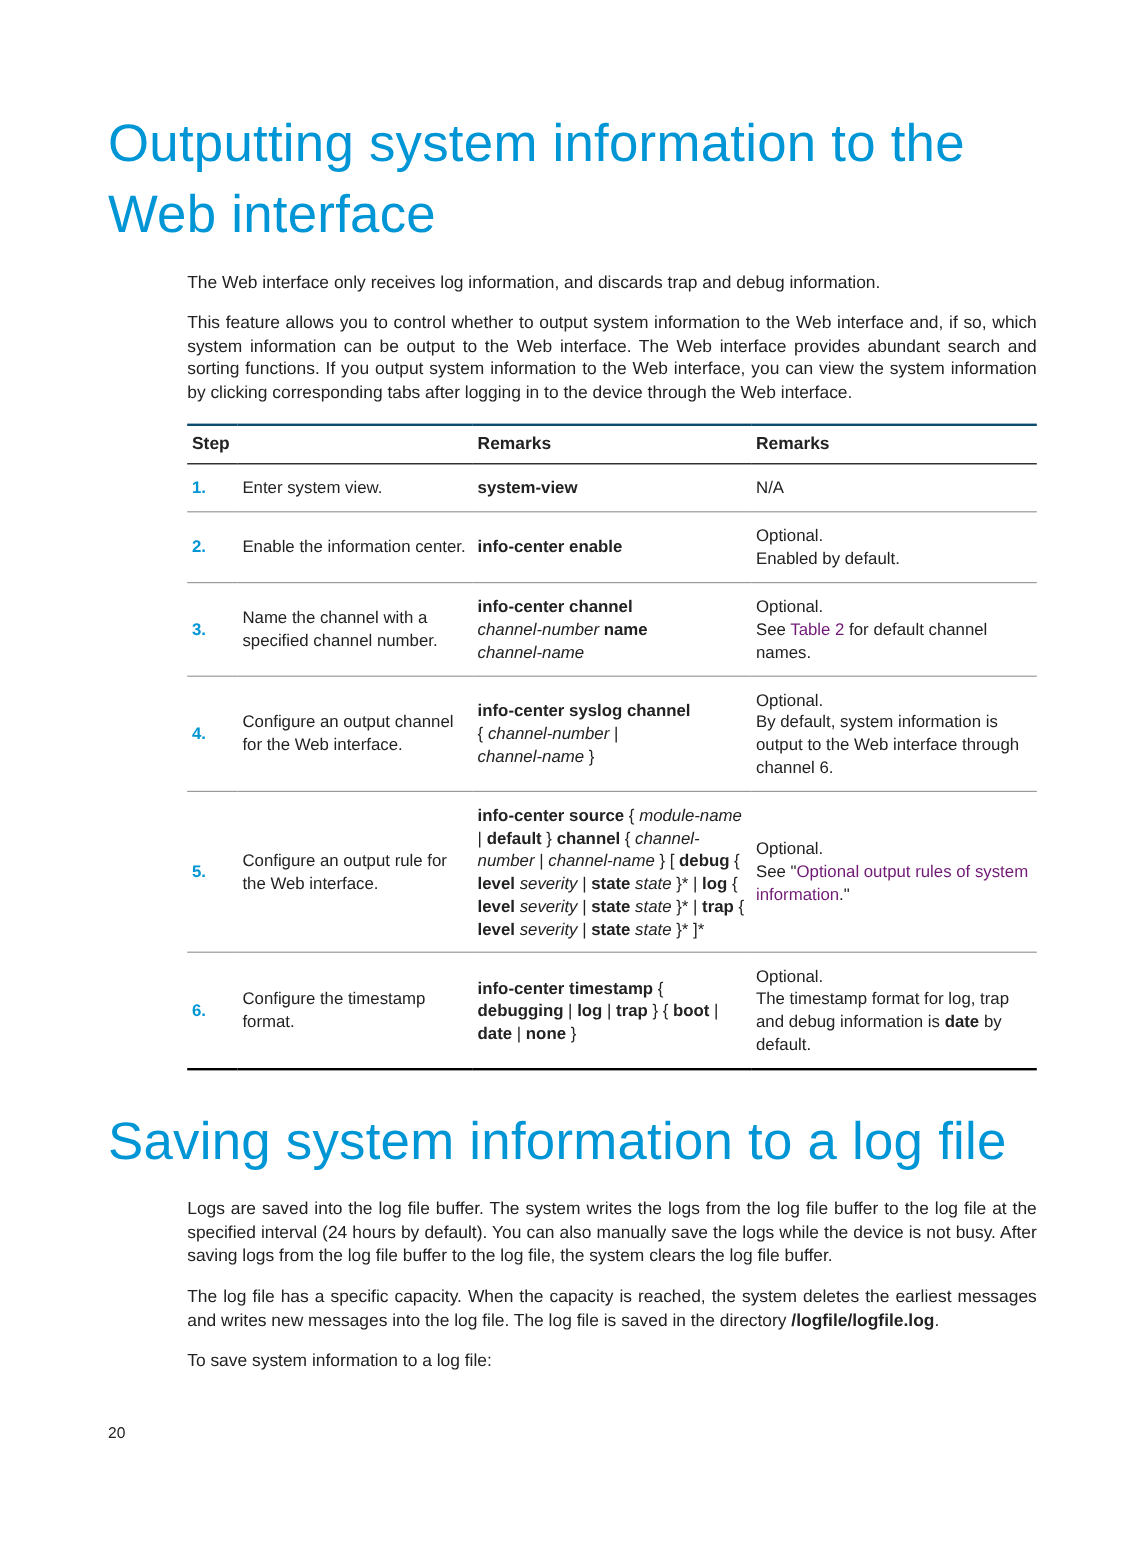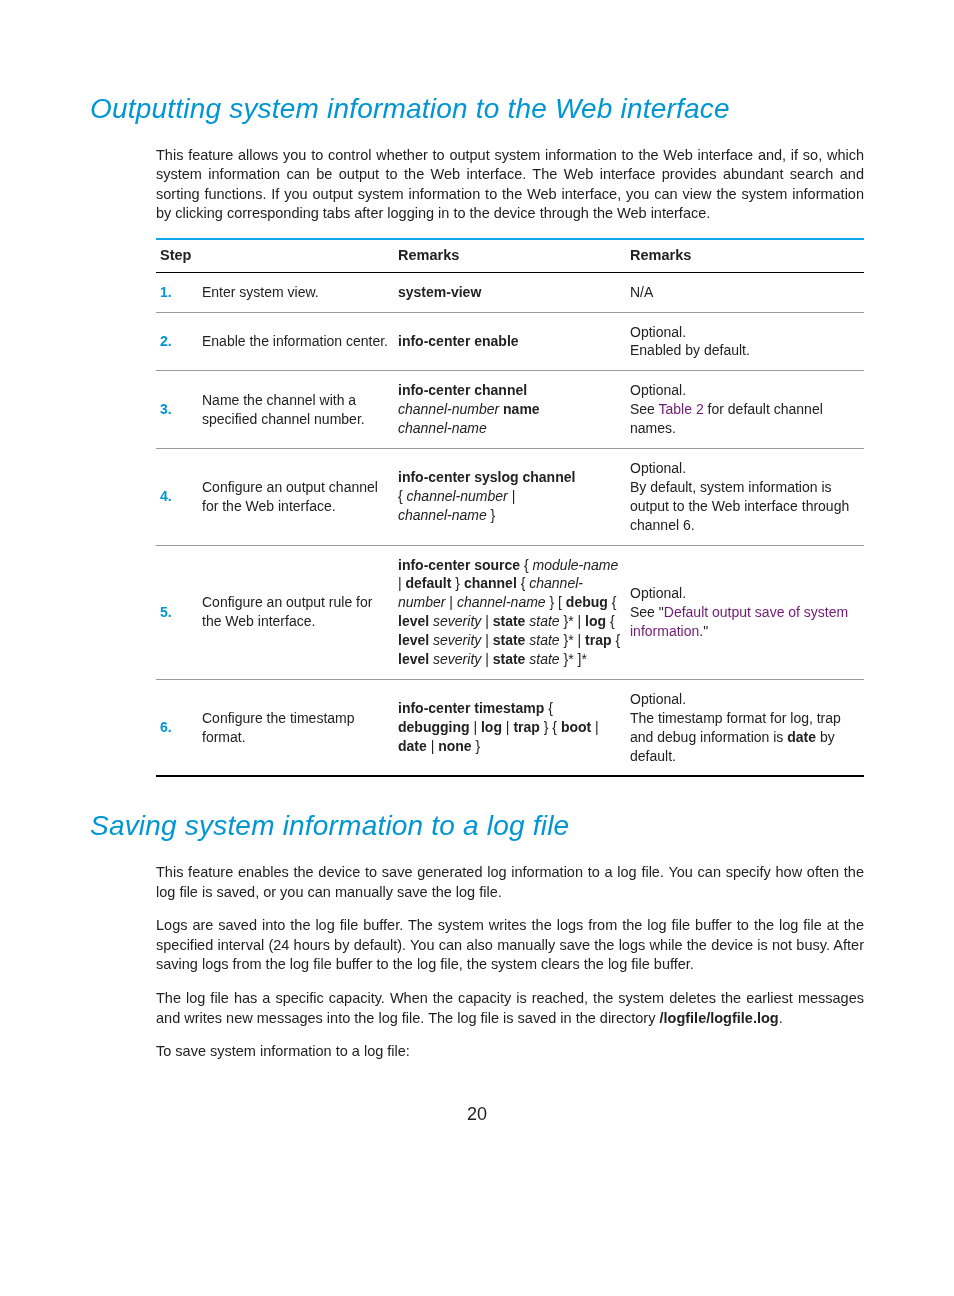--- a/index.html
+++ b/index.html
@@ -10,24 +10,23 @@
     padding: 90px 90px 40px 90px;
     width: 954px;
     box-sizing: border-box;
     font-size: 14.5px;
     line-height: 1.35;
   }
   h1 {
     font-family: "Futura", "Century Gothic", "Trebuchet MS", Arial, sans-serif;
     font-weight: 300;
     color: #0096d6;
-    font-size: 28px;
+    font-size: 44px;
     margin: 0 0 18px 0;
     letter-spacing: 0.2px;
-    font-style: italic;
   }
   .body-text {
     margin-left: 66px;
     margin-right: 0;
   }
   p {
     margin: 0 0 14px 0;
     text-align: justify;
   }
   .link {
@@ -36,21 +35,21 @@
   }
   table {
     border-collapse: collapse;
     width: 100%;
     margin-top: 4px;
     margin-bottom: 30px;
   }
   thead th {
     text-align: left;
     font-weight: 700;
-    border-top: 2px solid #0ea5e9;
+    border-top: 2px solid #0c4a6e;
     border-bottom: 1.5px solid #000;
     padding: 6px 4px;
     font-size: 14.5px;
   }
   tbody td {
     border-bottom: 1px solid #999;
     padding: 10px 4px;
     vertical-align: middle;
     font-size: 14px;
   }
@@ -68,31 +67,31 @@
     width: 196px;
   }
   .col-cmd {
     width: 232px;
   }
   .col-rem {
   }
   .b { font-weight: 700; }
   .i { font-style: italic; }
   .page-num {
-    text-align: center;
-    font-size: 18px;
+    font-size: 13px;
     margin-top: 40px;
   }
 </style>
 </head>
 <body>
 
 <h1>Outputting system information to the Web interface</h1>
 
 <div class="body-text">
+  <p>The Web interface only receives log information, and discards trap and debug information.</p>
   <p>This feature allows you to control whether to output system information to the Web interface and, if so, which system information can be output to the Web interface. The Web interface provides abundant search and sorting functions. If you output system information to the Web interface, you can view the system information by clicking corresponding tabs after logging in to the device through the Web interface.</p>
 
   <table>
     <colgroup>
       <col class="col-num">
         <col class="col-step">
         <col class="col-cmd">
         <col class="col-rem">
     </colgroup>
     <thead>
@@ -150,21 +149,21 @@
       </tr>
 
       <tr>
         <td class="col-num">5.</td>
         <td>Configure an output rule for the Web interface.</td>
         <td>
           <span class="b">info-center source</span><span> { </span><span class="i">module-name</span><span> | </span><span class="b">default</span><span> } </span><span class="b">channel</span><span> { </span><span class="i">channel-number</span><span> | </span><span class="i">channel-name</span><span> } [ </span><span class="b">debug</span><span> { </span><span class="b">level</span><span> </span><span class="i">severity</span><span> | </span><span class="b">state</span><span> </span><span class="i">state</span><span> }* | </span><span class="b">log</span><span> { </span><span class="b">level</span><span> </span><span class="i">severity</span><span> | </span><span class="b">state</span><span> </span><span class="i">state</span><span> }* | </span><span class="b">trap</span><span> { </span><span class="b">level</span><span> </span><span class="i">severity</span><span> | </span><span class="b">state</span><span> </span><span class="i">state</span><span> }* ]*</span>
         </td>
         <td>
           <div>Optional.</div>
-          <div><span>See "</span><a class="link">Default output save of system information</a><span>."</span></div>
+          <div><span>See "</span><a class="link">Optional output rules of system information</a><span>."</span></div>
         </td>
       </tr>
 
       <tr>
         <td class="col-num">6.</td>
         <td>Configure the timestamp format.</td>
         <td>
           <span class="b">info-center timestamp</span><span> { </span><span class="b">debugging</span><span> | </span><span class="b">log</span><span> | </span><span class="b">trap</span><span> } { </span><span class="b">boot</span><span> | </span><span class="b">date</span><span> | </span><span class="b">none</span><span> }</span>
         </td>
         <td>
@@ -172,21 +171,20 @@
           <div><span>The timestamp format for log, trap and debug information is </span><span class="b">date</span><span> by default.</span></div>
         </td>
       </tr>
     </tbody>
   </table>
 </div>
 
 <h1>Saving system information to a log file</h1>
 
 <div class="body-text">
-  <p>This feature enables the device to save generated log information to a log file. You can specify how often the log file is saved, or you can manually save the log file.</p>
   <p>Logs are saved into the log file buffer. The system writes the logs from the log file buffer to the log file at the specified interval (24 hours by default). You can also manually save the logs while the device is not busy. After saving logs from the log file buffer to the log file, the system clears the log file buffer.</p>
   <p>
     <span>The log file has a specific capacity. When the capacity is reached, the system deletes the earliest messages and writes new messages into the log file. The log file is saved in the directory </span><span class="b">/logfile/logfile.log</span><span>.</span>
   </p>
   <p>To save system information to a log file:</p>
 </div>
 
 <div class="page-num">20</div>
 
 </body></html>

